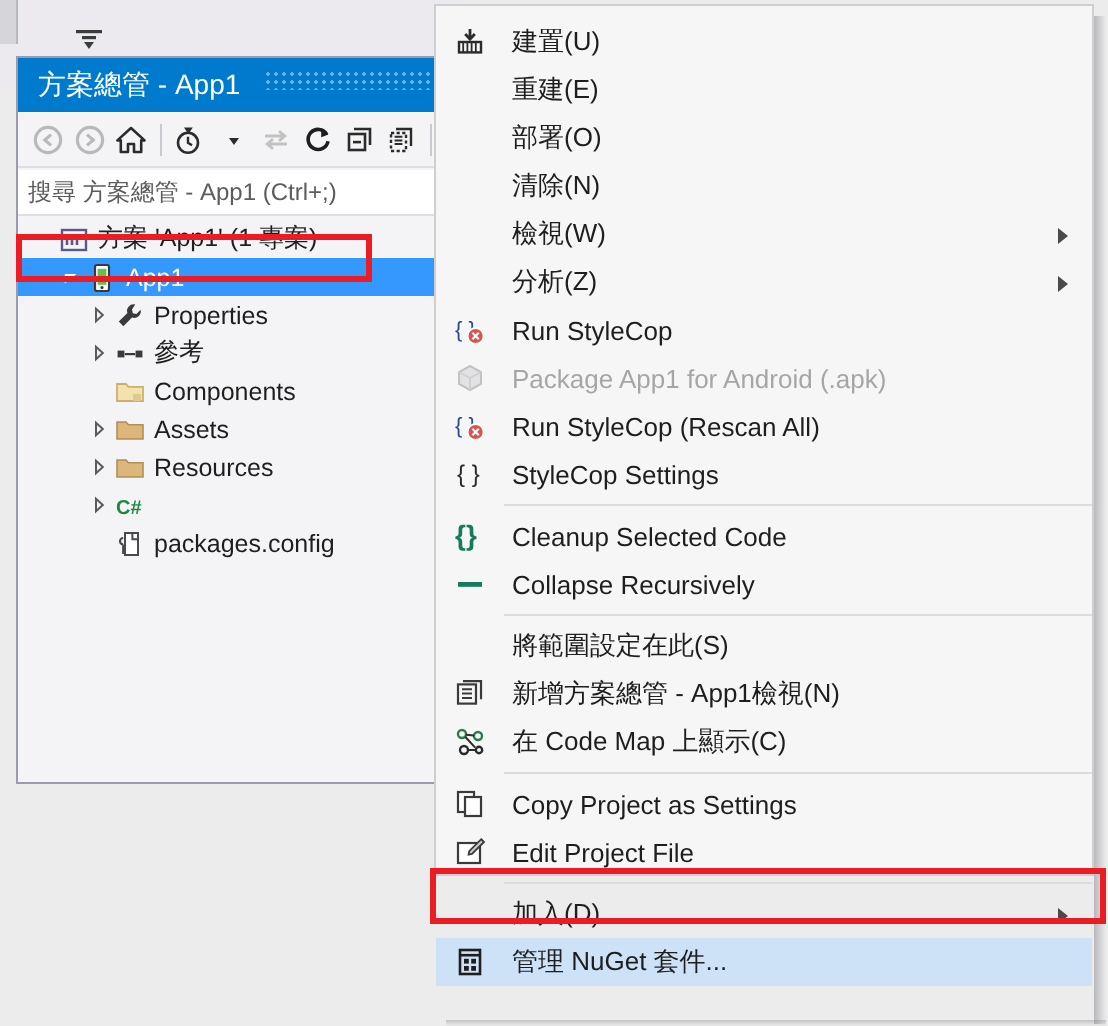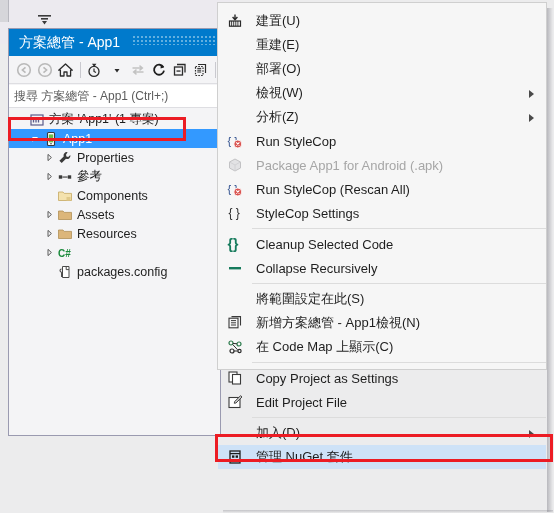--- a/index.html
+++ b/index.html
@@ -11,21 +11,21 @@
   }
 
   
   #top-strip{position:absolute;left:0;top:0;width:232px;height:44px;background:#eceaef;}
   #win-corner{position:absolute;left:0;top:0;width:8px;height:22px;background:#d6d6da;border-right:1px solid #b8b8bf;}
   #overflow-btn{position:absolute;left:34px;top:10px;width:22px;height:18px;}
   #overflow-btn svg{display:block;}
 
   
   #se-panel{
-    position:absolute;left:8px;top:28px;width:213px;height:408px;
+    position:absolute;left:8px;top:28px;width:213px;height:364px;
     background:#f4f4f6;border:1px solid #9a9ab0;box-sizing:border-box;
   }
   #se-title{
     position:absolute;left:0;top:0;right:0;height:27px;background:#007acc;
     color:#ffffff;font-size:14px;line-height:27px;padding-left:10px;box-sizing:border-box;
     white-space:nowrap;overflow:hidden;
   }
   #se-title .grip{
     display:inline-block;width:120px;height:10px;margin-left:8px;vertical-align:2px;
     background-image:radial-gradient(#63b0e0 0.8px, transparent 0.9px);
@@ -54,21 +54,21 @@
   .ticon{width:18px;flex:0 0 18px;display:flex;align-items:center;justify-content:center;}
   .tlabel{padding-left:3px;}
 
   
   .redbox{position:absolute;border:3px solid #ec1c24;box-sizing:border-box;pointer-events:none;}
   #redbox-app1{left:8px;top:117px;width:178px;height:24px;}
   #redbox-nuget{left:215px;top:434px;width:338px;height:28px;}
 
   
   #ctx-menu{
-    position:absolute;left:217px;top:2px;width:330px;height:368px;
+    position:absolute;left:217px;top:2px;width:330px;height:436px;
     background:#f6f6f6;border:1px solid #cfcfcf;box-sizing:border-box;
   }
   #ctx-shadow{
     position:absolute;left:547px;top:8px;width:6px;height:504px;
     background:linear-gradient(to right,rgba(120,120,130,.45),rgba(120,120,130,0));
   }
   #ctx-shadow2{
     position:absolute;left:223px;top:510px;width:330px;height:3px;
     background:linear-gradient(to bottom,rgba(120,120,130,.35),rgba(120,120,130,0));
   }
@@ -302,20 +302,24 @@
       <div class="mi">
         <span class="mi-icon"></span>
         <span class="mi-label">重建(E)</span>
       </div>
       <div class="mi">
         <span class="mi-icon"></span>
         <span class="mi-label">部署(O)</span>
       </div>
       <div class="mi">
         <span class="mi-icon"></span>
+        <span class="mi-label">清除(N)</span>
+      </div>
+      <div class="mi">
+        <span class="mi-icon"></span>
         <span class="mi-label">檢視(W)</span>
         <span class="mi-arrow"></span>
       </div>
       <div class="mi">
         <span class="mi-icon"></span>
         <span class="mi-label">分析(Z)</span>
         <span class="mi-arrow"></span>
       </div>
       <div class="mi">
         <span class="mi-icon">

